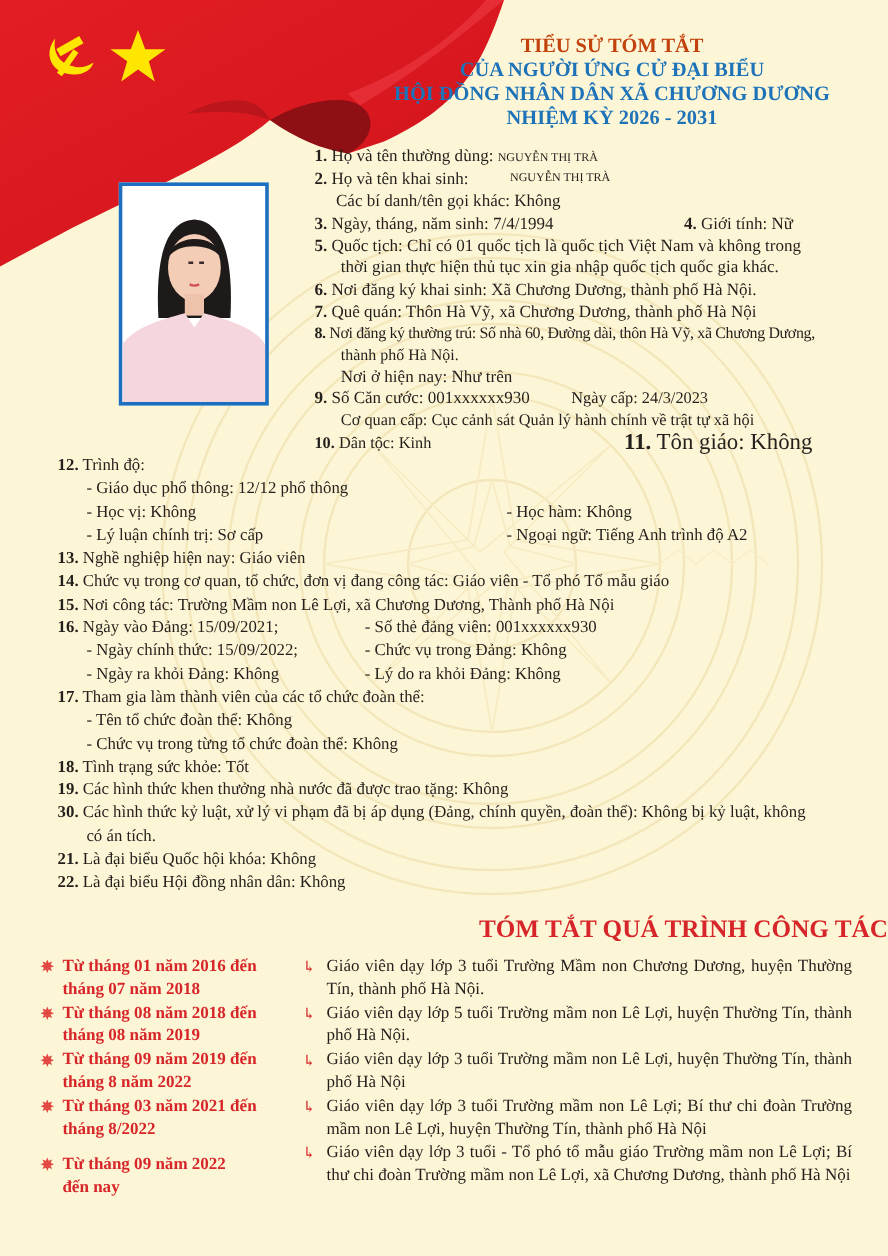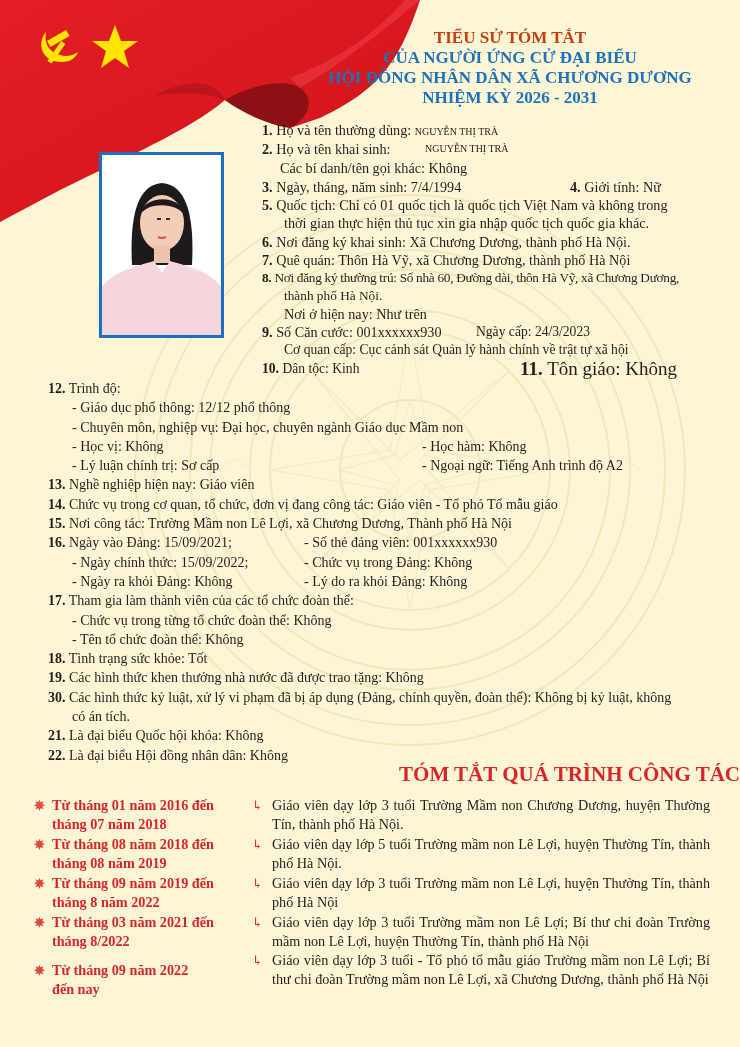--- a/index.html
+++ b/index.html
@@ -154,21 +154,20 @@
   <div class="row" style="left:262px;top:360px;font-size:13.6px">
     <b>10.</b> <span>Dân tộc: Kinh</span>
   </div>
   <div class="row" style="left:520px;top:360px;font-size:19px">
     <b>11.</b> <span>Tôn giáo: Không</span>
   </div>
 
   <div class="lower">
     <div><b>12.</b> <span>Trình độ:</span></div>
     <div class="ind">- Giáo dục phổ thông: 12/12 phổ thông</div>
-    <div class="ind">- Chuyên môn, nghiệp vụ: Đại học, chuyên ngành Giáo dục Mầm non</div>
     <div class="ind two">
       <span class="c1">- Học vị: Không</span>
       <span>- Học hàm: Không</span>
     </div>
     <div class="ind two">
       <span class="c1">- Lý luận chính trị: Sơ cấp</span>
       <span>- Ngoại ngữ: Tiếng Anh trình độ A2</span>
     </div>
     <div><b>13.</b> <span>Nghề nghiệp hiện nay: Giáo viên</span></div>
     <div><b>14.</b> <span>Chức vụ trong cơ quan, tổ chức, đơn vị đang công tác: Giáo viên - Tổ phó Tổ mẫu giáo</span></div>
@@ -179,22 +178,22 @@
     </div>
     <div class="ind two two16">
       <span class="c1">- Ngày chính thức: 15/09/2022;</span>
       <span>- Chức vụ trong Đảng: Không</span>
     </div>
     <div class="ind two two16">
       <span class="c1">- Ngày ra khỏi Đảng: Không</span>
       <span>- Lý do ra khỏi Đảng: Không</span>
     </div>
     <div><b>17.</b> <span>Tham gia làm thành viên của các tổ chức đoàn thể:</span></div>
+    <div class="ind">- Tên tổ chức đoàn thể: Không</div>
     <div class="ind">- Chức vụ trong từng tổ chức đoàn thể: Không</div>
-    <div class="ind">- Tên tổ chức đoàn thể: Không</div>
     <div><b>18.</b> <span>Tình trạng sức khỏe: Tốt</span></div>
     <div><b>19.</b> <span>Các hình thức khen thưởng nhà nước đã được trao tặng: Không</span></div>
     <div><b>30.</b> <span>Các hình thức kỷ luật, xử lý vi phạm đã bị áp dụng (Đảng, chính quyền, đoàn thể): Không bị kỷ luật, không</span></div>
     <div class="ind">có án tích.</div>
     <div><b>21.</b> <span>Là đại biểu Quốc hội khóa: Không</span></div>
     <div><b>22.</b> <span>Là đại biểu Hội đồng nhân dân: Không</span></div>
   </div>
 
   <div class="sec-title">TÓM TẮT QUÁ TRÌNH CÔNG TÁC</div>
 

